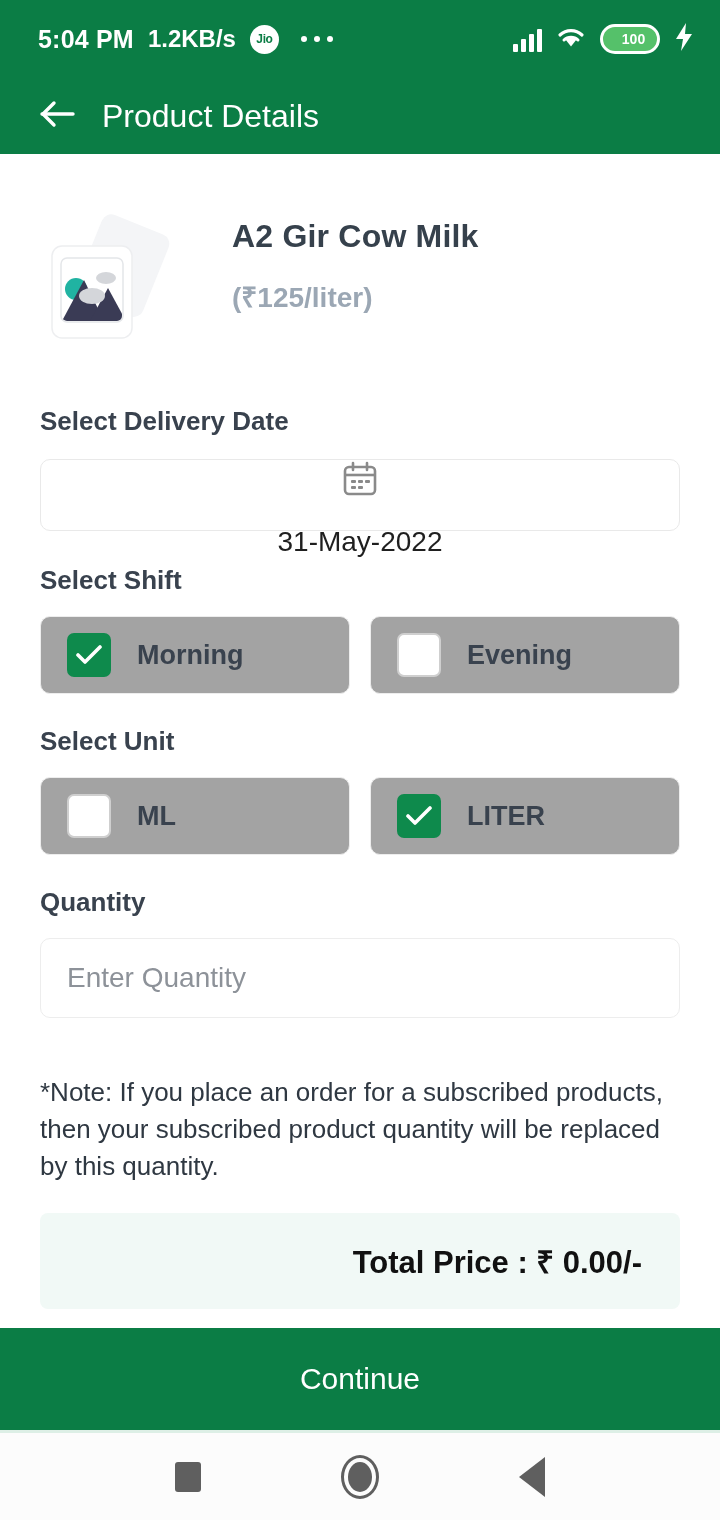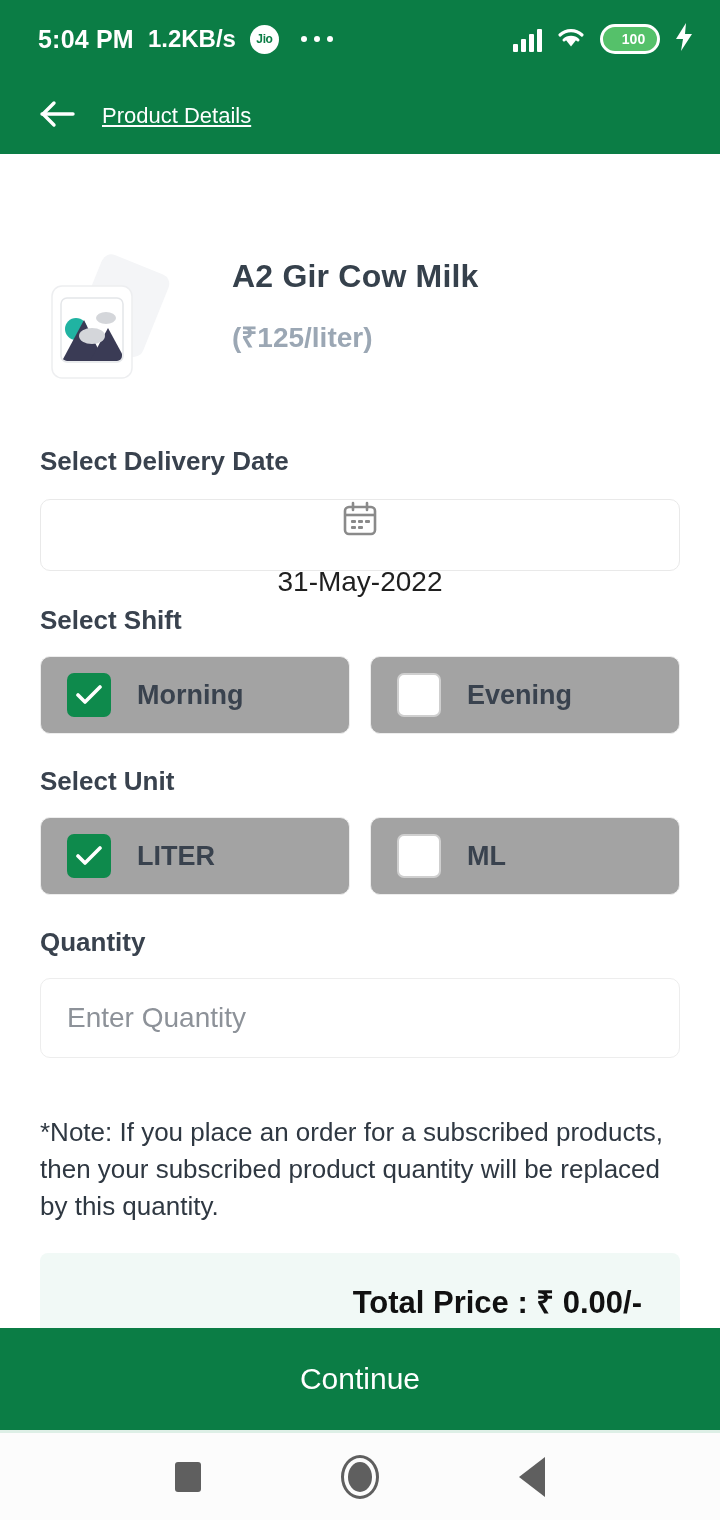--- a/index.html
+++ b/index.html
@@ -39,26 +39,26 @@
     background:#55C16A; display:flex; align-items:center; justify-content:center;
     padding:0 7px;
   }
   .battery span{ color:#fff; font-size:14px; font-weight:bold;margin-left:7px; }
 
   
   .appbar{
     height:76px; background:#0B7D45;
     display:flex; align-items:center; gap:26px; padding:0 40px;
   }
-  .appbar-title{ color:#fff; font-size:22px; font-weight:500;text-decoration:underline; }
+  .appbar-title{ color:#fff; font-size:32px; font-weight:500; }
 
   
   .content{ padding:0 40px; }
 
-  .product{ display:flex; align-items:flex-start; padding-top:38px; height:252px;margin-top:40px; }
+  .product{ display:flex; align-items:flex-start; padding-top:38px; height:252px; }
   .thumb{ width:140px; height:140px; position:relative; flex:none; margin-top:12px; }
   .prod-text{ padding-left:52px; padding-top:26px; }
   .prod-name{ font-size:32px; font-weight:bold; color:#36414C; letter-spacing:.2px; }
   .prod-price{ font-size:28px; font-weight:bold; color:#9BA7B4; margin-top:22px; }
 
   .label{ font-size:26px; font-weight:bold; color:#39424E; }
 
   .date-field{
     margin-top:22px; height:72px; border:1.5px solid #E9E9E9; border-radius:10px;
     background:#fff; display:flex; align-items:center; gap:24px; padding:0 26px;flex-direction:column;
@@ -236,31 +236,31 @@
         <span class="box off"></span>
         <span class="opt-label">Evening</span>
       </div>
     </div>
   </div>
 
   <div class="sec-unit">
     <div class="label">Select Unit</div>
     <div class="opt-row">
       <div class="opt">
+        <span class="box off"></span>
+        <span class="opt-label">ML</span>
+      </div>
+      <div class="opt">
         <span class="box on">
           <svg width="26" height="20" viewBox="0 0 26 20">
               <path d="M2 10 L9 17 L24 2" stroke="#fff" stroke-width="3.6" fill="none" stroke-linecap="round" stroke-linejoin="round"></path>
             </svg>
         </span>
         <span class="opt-label">LITER</span>
       </div>
-      <div class="opt">
-        <span class="box off"></span>
-        <span class="opt-label">ML</span>
-      </div>
     </div>
   </div>
 
   <div class="sec-qty">
     <div class="label">Quantity</div>
     <div class="qty-field">
       <input type="text" value="" placeholder="Enter Quantity" style="">
     </div>
   </div>
 

